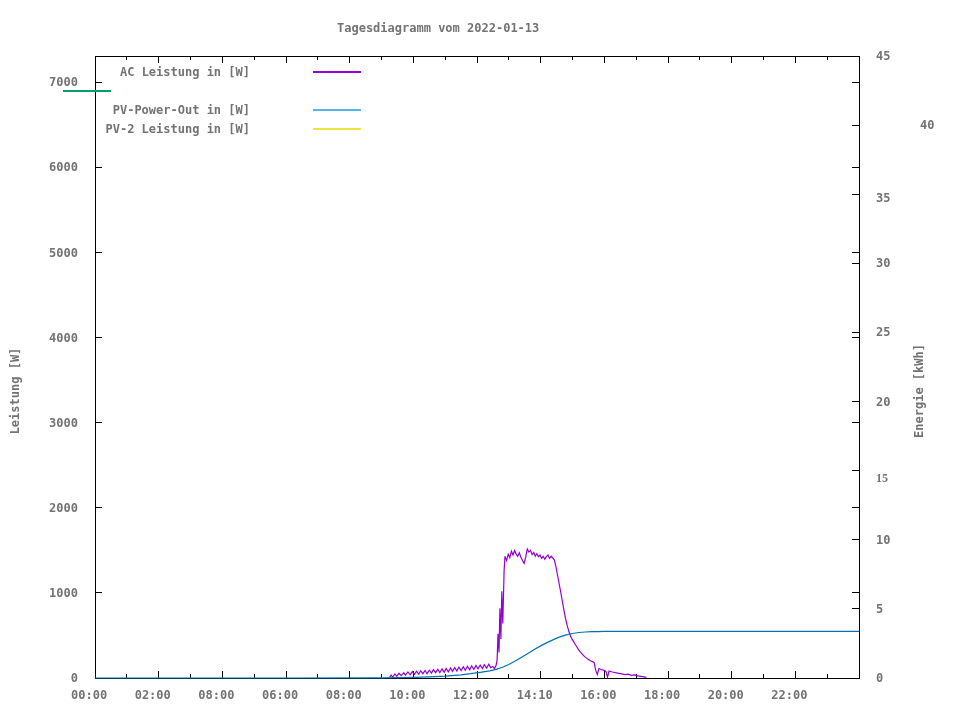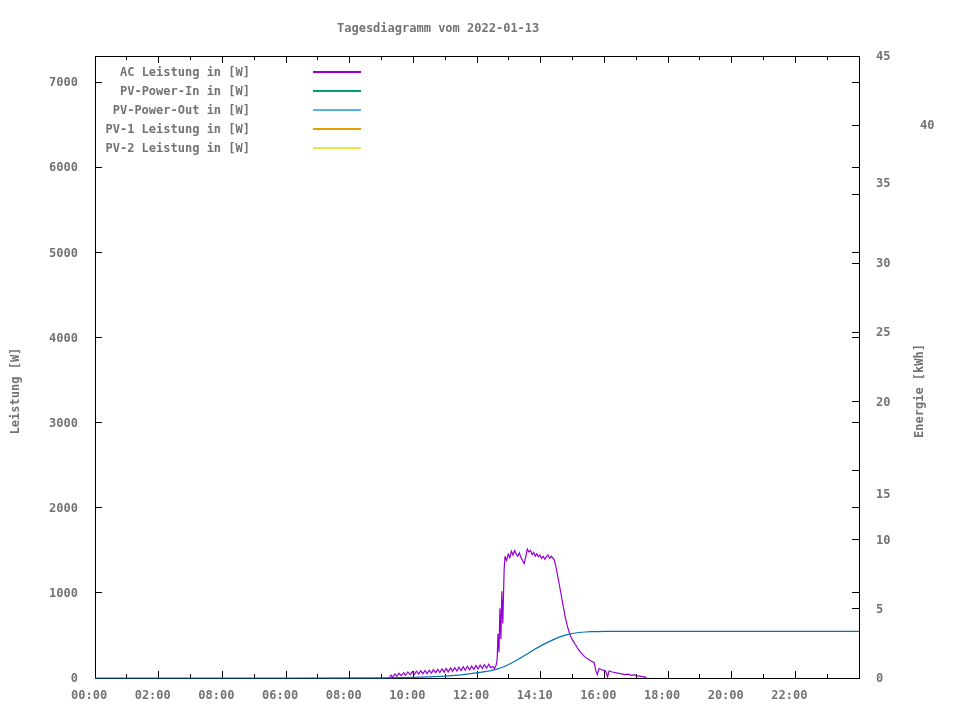--- a/index.html
+++ b/index.html
@@ -111,30 +111,25 @@
       <polyline points="389.5,677.6 391.1,675.0 392.6,677.0 394.9,673.9 396.8,676.3 399.0,673.3 401.2,675.6 403.8,672.7 405.4,675.3 407.9,672.0 410.1,674.8 412.4,671.6 414.3,674.4 416.5,671.2 418.7,674.2 420.7,670.8 422.9,673.7 425.1,670.5 427.0,673.6 429.3,670.2 431.5,673.1 433.4,669.7 435.6,672.7 437.8,669.3 439.8,672.5 442.0,668.8 444.2,672.2 446.1,668.5 448.3,671.9 450.6,668.0 452.5,671.4 454.7,667.6 456.9,671.0 458.9,667.1 461.1,670.5 463.3,666.8 465.2,670.2 467.4,666.3 469.7,669.8 471.6,665.9 473.8,669.3 476.0,665.4 478.0,668.8 480.2,665.1 482.4,668.5 484.3,664.6 486.6,668.0 488.8,664.2 490.7,667.6 492.9,666.5 494.5,668.6 496.1,665.2 497.1,660.1 498.0,633.7 499.0,652.5 499.9,608.2 500.9,638.9 501.8,591.2 502.8,623.5 504.1,570.8 505.0,556.3 506.6,560.6 508.2,554.2 509.8,557.6 511.4,551.2 513.0,555.0 514.6,550.4 516.2,554.2 517.7,556.3 519.3,552.9 520.9,557.2 522.5,560.6 524.1,563.5 525.7,557.2 527.3,549.1 528.9,552.1 530.5,550.4 532.1,554.6 533.7,552.5 535.3,556.3 536.8,553.8 538.4,556.7 540.0,555.0 541.6,558.4 543.2,556.3 544.8,559.3 546.4,556.7 548.0,555.0 549.6,558.4 551.2,556.3 552.8,558.0 554.4,560.1 555.9,566.5 557.5,575.0 559.1,583.5 560.7,592.0 562.3,601.0 563.9,609.9 565.5,618.4 567.1,625.2 568.7,630.8 570.3,635.5 571.9,638.9 573.5,641.4 575.0,644.0 576.6,646.5 578.2,649.1 579.8,651.4 581.4,653.2 583.0,654.9 584.6,656.6 587.8,659.1 591.0,661.0 594.1,662.5 595.7,670.2 597.3,674.6 598.9,668.5 601.1,669.5 604.3,670.3 605.9,671.4 607.5,677.0 609.1,671.0 612.3,672.0 615.5,672.7 618.7,673.3 621.8,673.9 625.0,674.6 628.2,674.1 631.4,675.3 634.6,674.9 637.8,675.8 640.9,676.3 644.1,676.8 646.4,677.3" fill="none" stroke="#9400d3" stroke-width="1.2"></polyline>
       <polyline points="95.0,678.0 286.0,678.0 381.5,677.9 397.4,677.7 413.3,677.4 429.3,676.9 445.2,676.1 461.1,674.8 470.6,673.7 480.2,672.3 489.7,670.8 496.1,669.4 502.5,667.2 508.8,664.5 515.2,661.1 521.6,657.3 527.9,653.4 534.3,649.5 540.7,645.9 547.0,642.6 553.4,639.6 559.8,636.9 566.1,634.9 572.5,633.5 578.9,632.5 585.2,632.0 591.6,631.7 598.0,631.6 604.3,631.4 620.3,631.4 636.2,631.4 859.0,631.4" fill="none" stroke="#0072b2" stroke-width="1.2"></polyline>
     </svg>
 
   <div class="legend">
     <div class="lrow">
       <span class="ltext">AC Leistung in [W]</span>
       <span class="lswatch" style="background: rgb(148, 0, 211);"></span>
     </div>
     <div class="lrow">
-      <span class="ltext">PV-Power-In in [W]</span>
       <span class="lswatch" style="background: rgb(0, 158, 115);"></span>
     </div>
     <div class="lrow">
       <span class="ltext">PV-Power-Out in [W]</span>
       <span class="lswatch" style="background: rgb(86, 180, 233);"></span>
-    </div>
-    <div class="lrow">
-      <span class="ltext">PV-1 Leistung in [W]</span>
-      <span class="lswatch" style="background: rgb(230, 159, 0);"></span>
     </div>
     <div class="lrow">
       <span class="ltext">PV-2 Leistung in [W]</span>
       <span class="lswatch" style="background: rgb(240, 228, 66);"></span>
     </div>
   </div>
 <div class="ticklabel xt" style="left: 71px; top: 688px; width: 48px;">00:00</div>
     <div class="ticklabel xt" style="left: 134.667px; top: 688px; width: 48px;">02:00</div>
     <div class="ticklabel xt" style="left: 198.333px; top: 688px; width: 48px;">08:00</div>
     <div class="ticklabel xt" style="left: 262px; top: 688px; width: 48px;">06:00</div>
@@ -150,20 +145,20 @@
     <div class="ticklabel ylt" style="left: 26px; top: 585.9px; width: 52px;">1000</div>
     <div class="ticklabel ylt" style="left: 26px; top: 500.8px; width: 52px;">2000</div>
     <div class="ticklabel ylt" style="left: 26px; top: 415.7px; width: 52px;">3000</div>
     <div class="ticklabel ylt" style="left: 26px; top: 330.6px; width: 52px;">4000</div>
     <div class="ticklabel ylt" style="left: 26px; top: 245.5px; width: 52px;">5000</div>
     <div class="ticklabel ylt" style="left: 26px; top: 160.4px; width: 52px;">6000</div>
     <div class="ticklabel ylt" style="left: 26px; top: 75.3px; width: 52px;">7000</div>
     <div class="ticklabel yrt" style="left: 876px; top: 671px; width: 40px;">0</div>
     <div class="ticklabel yrt" style="left: 876px; top: 601.889px; width: 40px;">5</div>
     <div class="ticklabel yrt" style="left: 876px; top: 532.778px; width: 40px;">10</div>
-    <div class="ticklabel yrt" style="left: 876px; top: 487px; width: 40px;">15</div>
+    <div class="ticklabel yrt" style="left: 876px; top: 471px; width: 40px; font-family: Liberation Serif, serif;">15</div>
     <div class="ticklabel yrt" style="left: 876px; top: 394.556px; width: 40px;">20</div>
     <div class="ticklabel yrt" style="left: 876px; top: 325.444px; width: 40px;">25</div>
     <div class="ticklabel yrt" style="left: 876px; top: 256.333px; width: 40px;">30</div>
-    <div class="ticklabel yrt" style="left: 876px; top: 176px; width: 40px;">35</div>
+    <div class="ticklabel yrt" style="left: 876px; top: 191px; width: 40px;">35</div>
     <div class="ticklabel yrt" style="left: 920px; top: 118.111px; width: 40px;">40</div>
     <div class="ticklabel yrt" style="left: 876px; top: 49px; width: 40px;">45</div>
   </div>
 
 </body></html>

